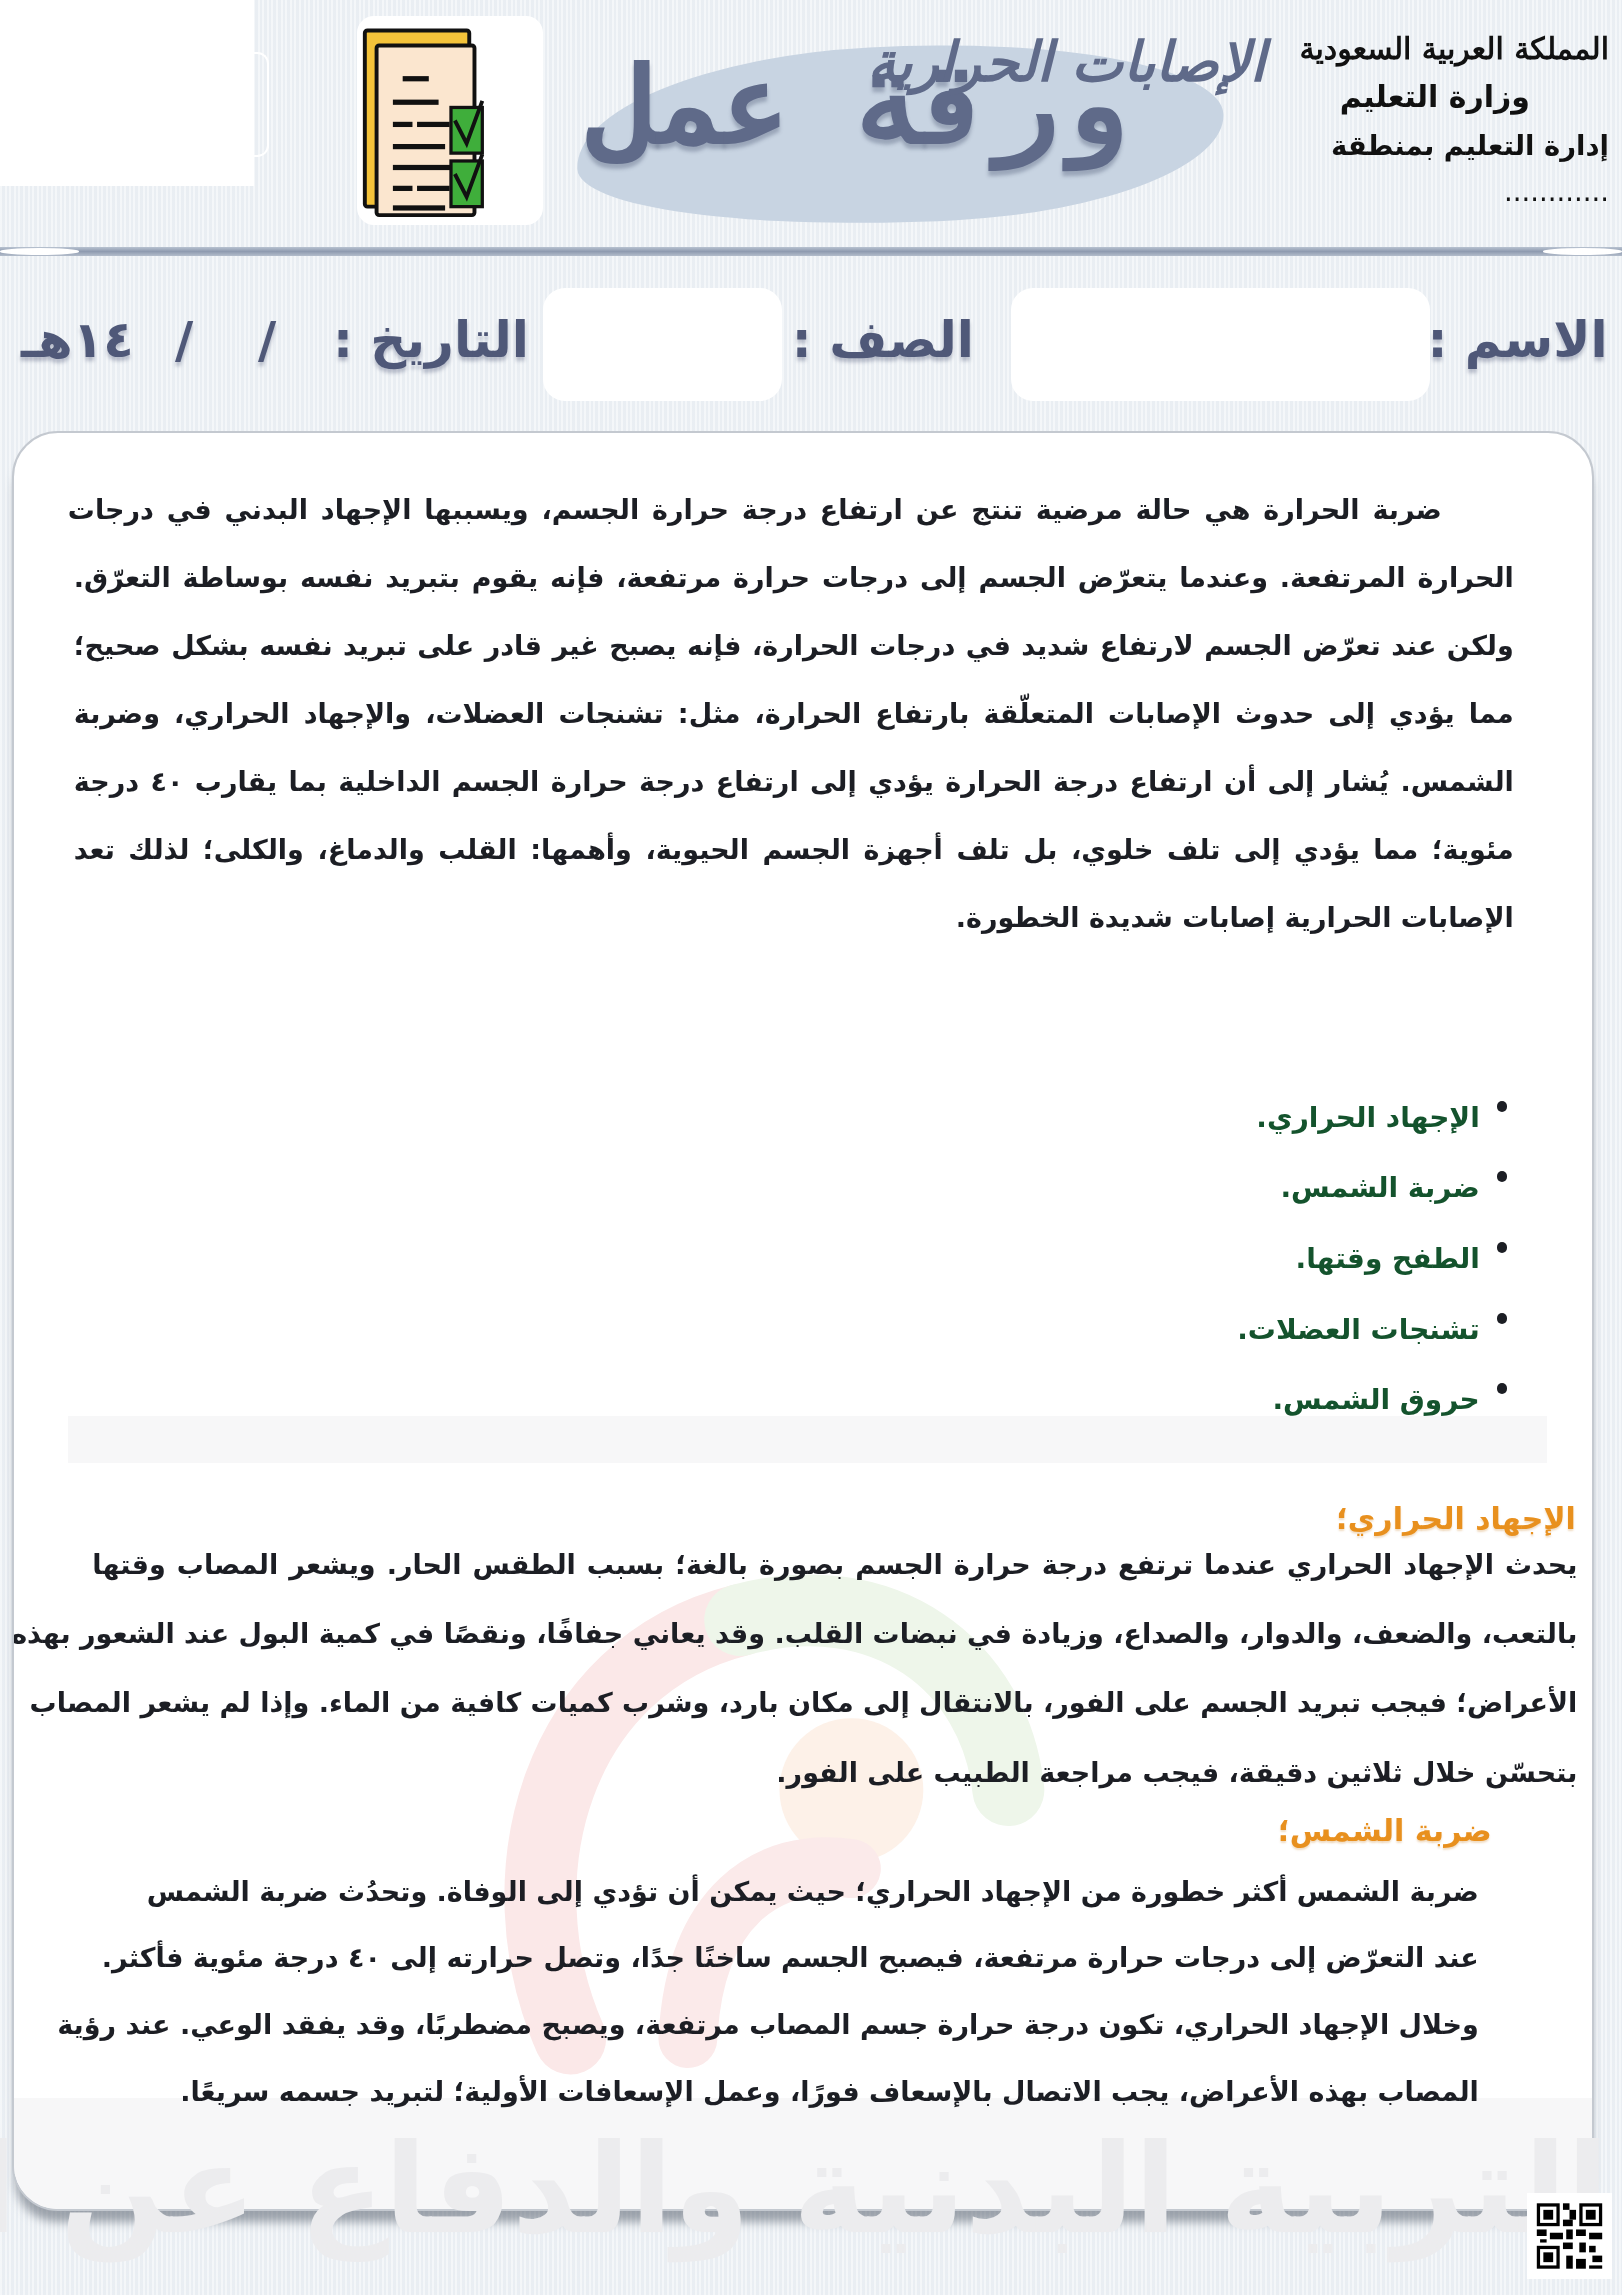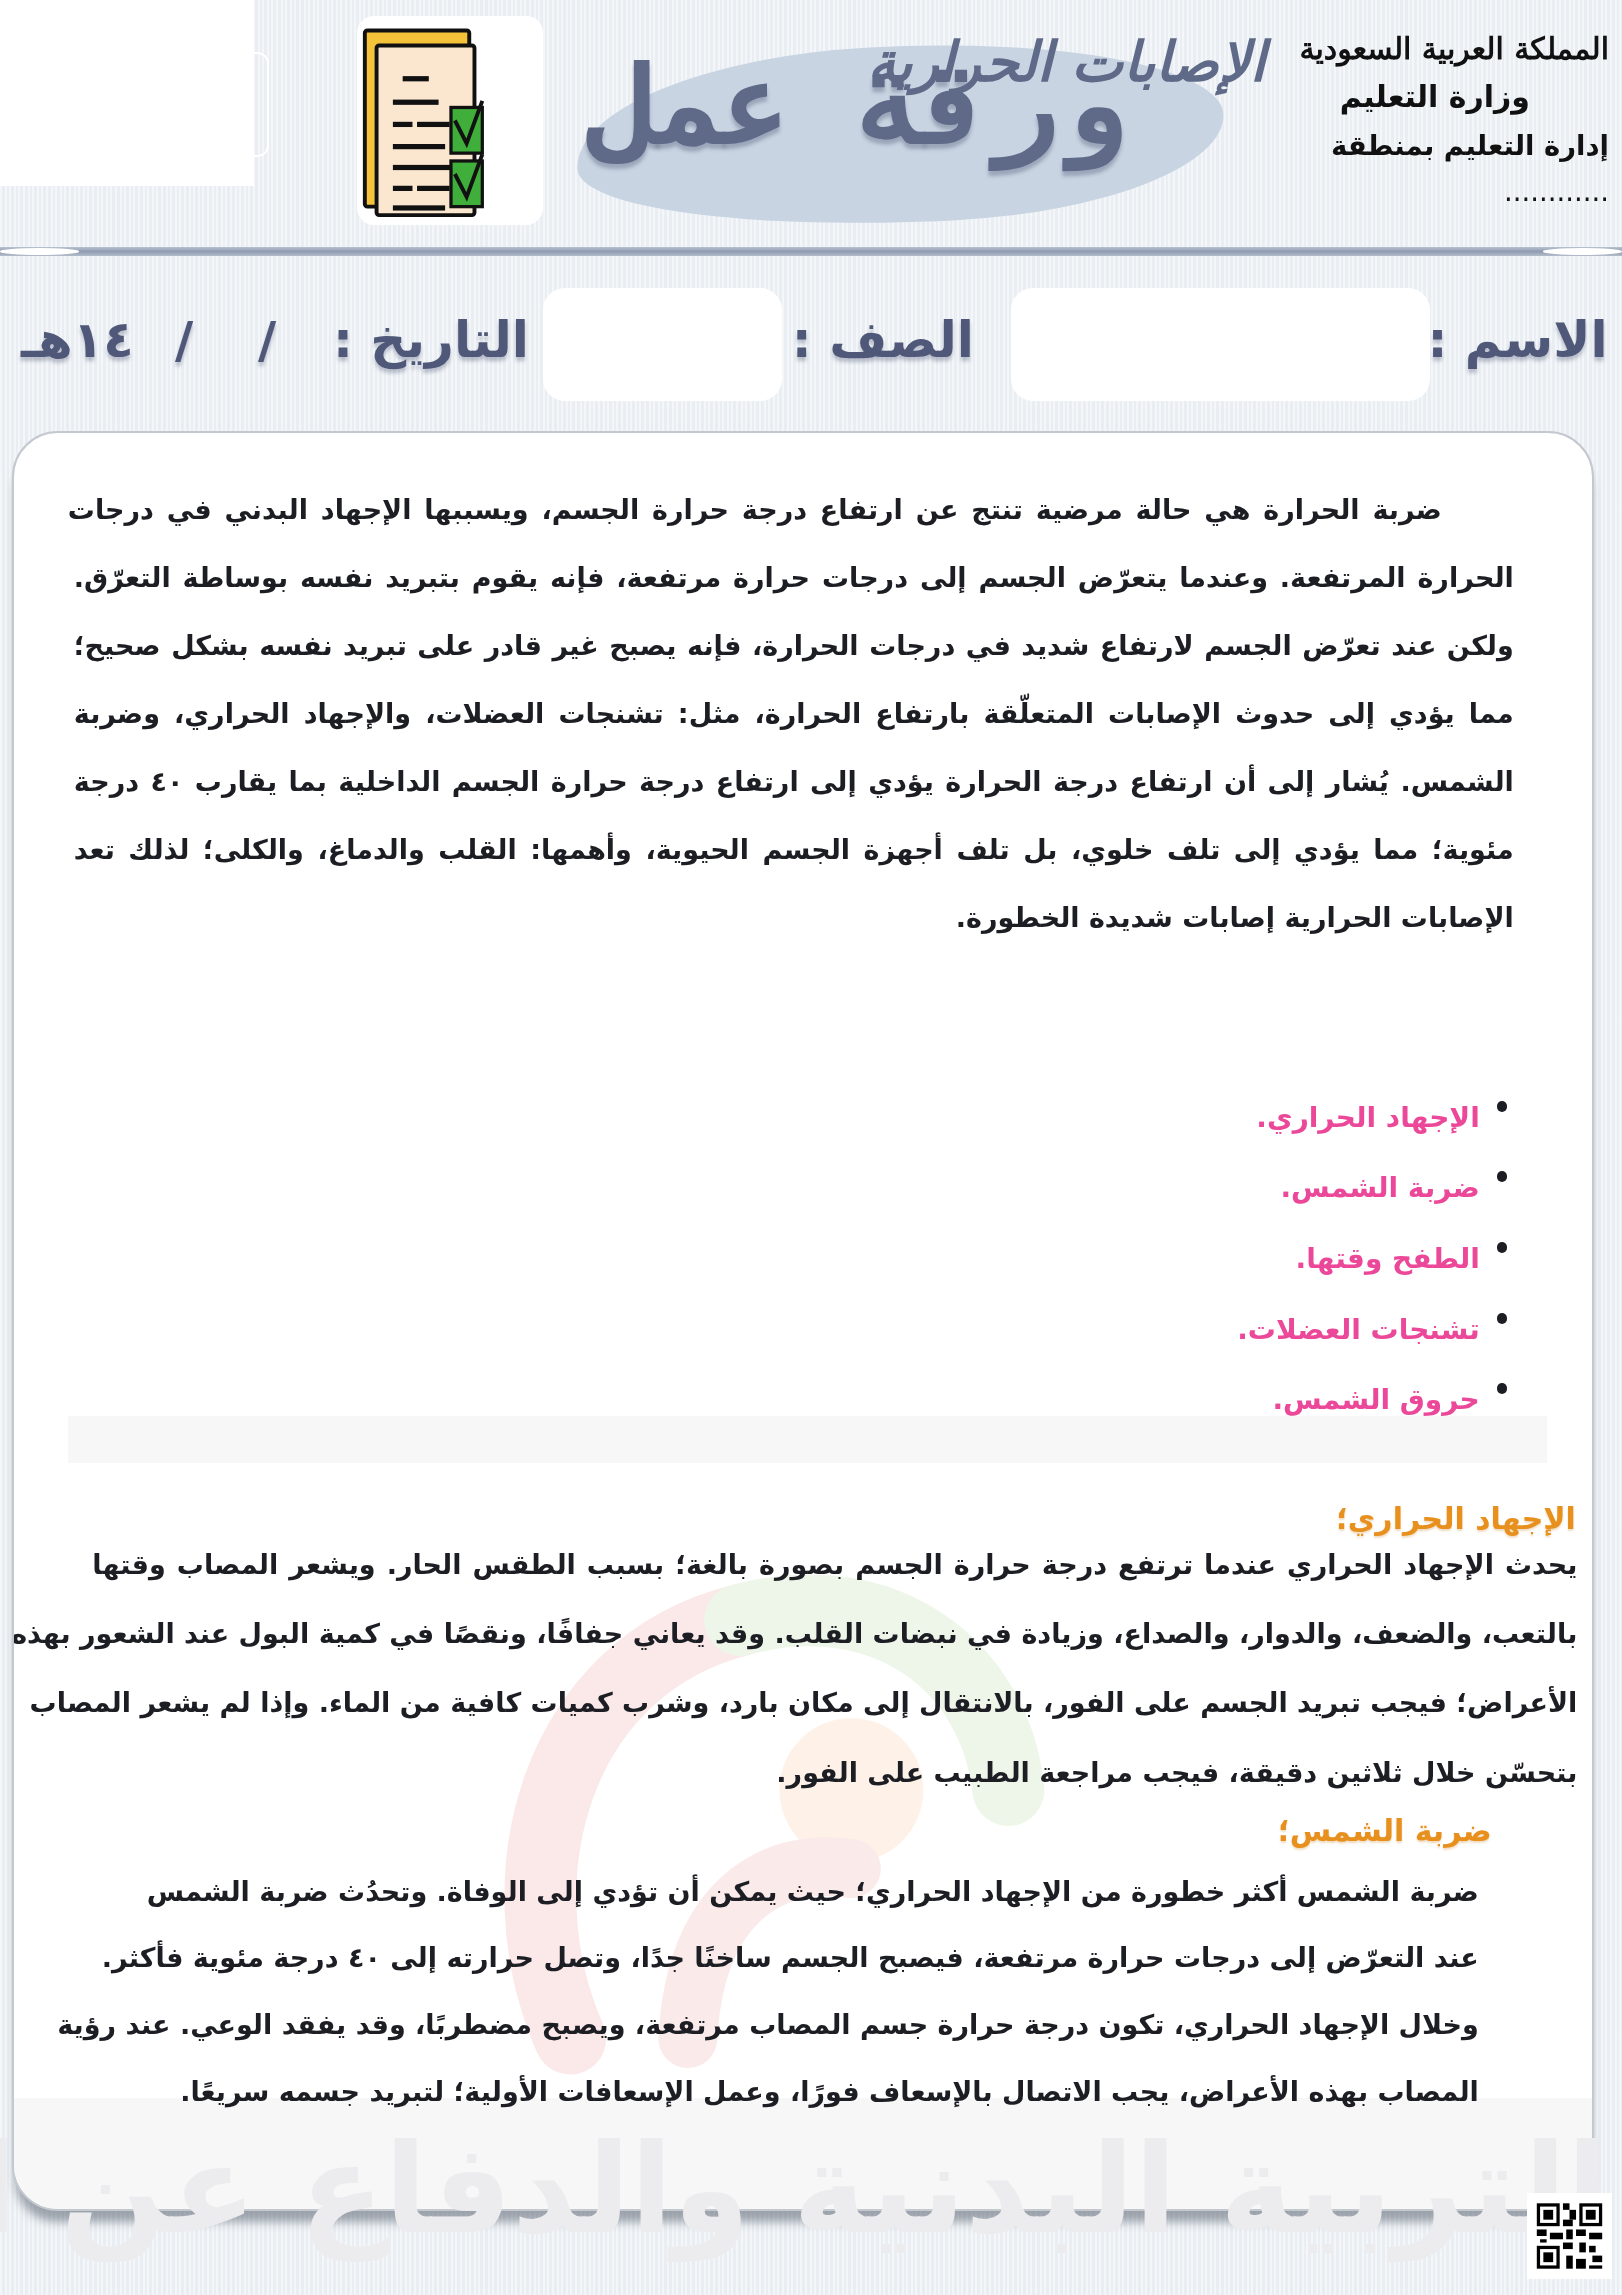--- a/index.html
+++ b/index.html
@@ -107,21 +107,21 @@
       text-align-last: justify; font-size: 27px; line-height: 46px; color: #1c1e24;
       font-weight: bold;
     }
     .para-line.last { text-align-last: right; }
     .heading-orange {
       position: absolute; white-space: nowrap; font-weight: bold; color: #e8901e;
       font-size: 30px; line-height: 52px; text-shadow: 0 2px 2px rgba(200,120,20,0.25);
     }
     .bullet {
       position: absolute; right: 0; white-space: nowrap; font-size: 28px; line-height: 52px;
-      font-weight: bold; color: #ec4899;
+      font-weight: bold; color: #14532d;
     }
     .bullet-dot {
       display: inline-block; width: 10.5px; height: 10.5px; border-radius: 50%; background: #1c1e24;
       vertical-align: top; margin-top: 9.2px; margin-left: 17px;
     }
 
     .footer-watermark {
       position: absolute; left: 65px; top: 2117px; width: 1544px; height: 144px;
       font-size: 124px; line-height: 144px; font-weight: bold; color: #ececee;
       text-align: center; white-space: nowrap; direction: rtl;

